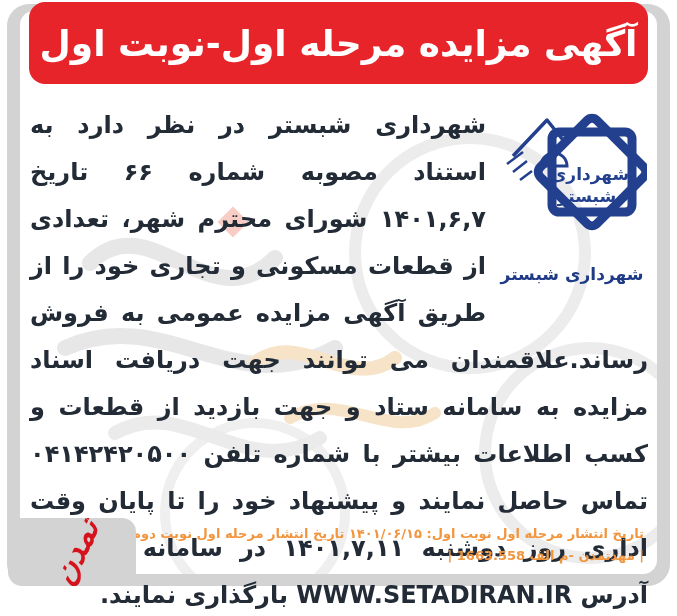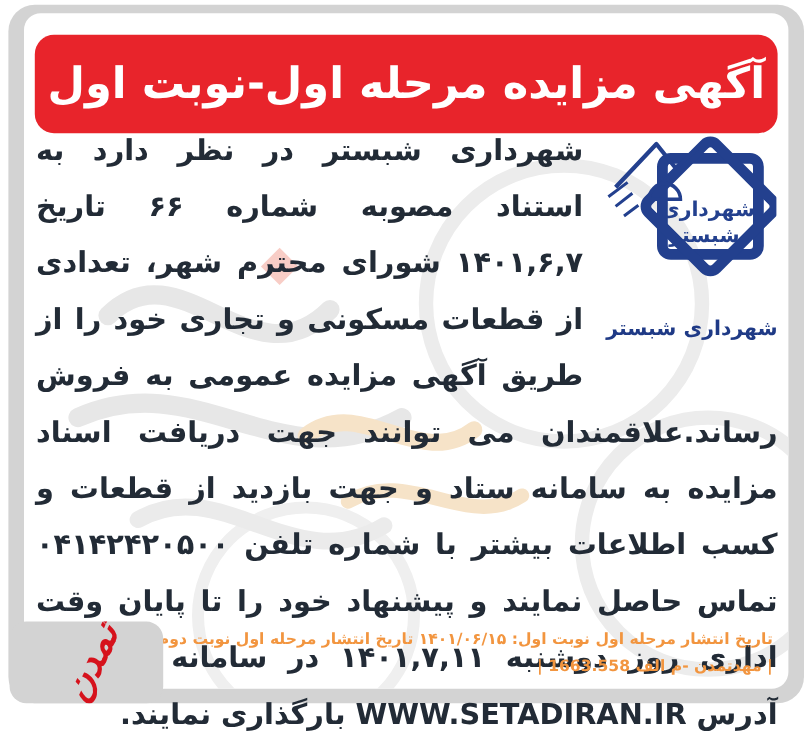--- a/index.html
+++ b/index.html
@@ -2,31 +2,31 @@
 <html lang="fa"><head>
 <meta charset="utf-8">
 <style>
   html,body{margin:0;padding:0;background:#ffffff;}
   body{width:677px;height:616px;position:relative;overflow:hidden;
        font-family:"DejaVu Sans",sans-serif;}
   .frame{position:absolute;left:7px;top:4px;width:663px;height:582px;
          background:#d3d3d3;border-radius:22px;}
   .inner{position:absolute;left:20px;top:11px;width:637px;height:563px;
          background:#ffffff;border-radius:14px;}
-  .banner{position:absolute;left:29px;top:29px;width:619px;height:82px;
+  .banner{position:absolute;left:29px;top:2px;width:619px;height:82px;
           background:#e8242b;border-radius:16px;display:flex;
           align-items:center;justify-content:center;z-index:3;}
   .banner-title{color:#ffffff;font-weight:bold;font-size:36px;
                 letter-spacing:-1px;direction:rtl;}
   .wm{position:absolute;left:20px;top:93px;z-index:1;pointer-events:none;}
   .content{position:absolute;left:30px;top:100px;width:618px;z-index:2;
            direction:rtl;}
   .logo-float{float:right;width:152px;height:200px;margin-left:10px;
               text-align:center;}
-  .logo-caption{font-size:17px;font-weight:bold;color:#1f3a86;margin-top:2px;text-align:right;}
+  .logo-caption{font-size:17px;font-weight:bold;color:#1f3a86;margin-top:2px;}
   .body-par{margin:0;padding-top:2px;font-size:24px;font-weight:bold;
             color:#222b36;line-height:47px;text-align:justify;}
   .footer-lines{position:absolute;left:30px;top:523px;width:614px;z-index:2;
                 direction:rtl;text-align:right;padding-left:0;}
   .footer-line{font-size:13px;font-weight:bold;color:#f2953f;
                line-height:22px;white-space:nowrap;}
   .side-tab{position:absolute;left:8px;top:518px;width:128px;height:68px;
             background:#d3d3d3;border-radius:14px;z-index:4;overflow:hidden;}
   .calligraphy{position:absolute;left:34px;top:14px;color:#d6121c;
                font-size:32px;font-weight:bold;font-style:italic;

